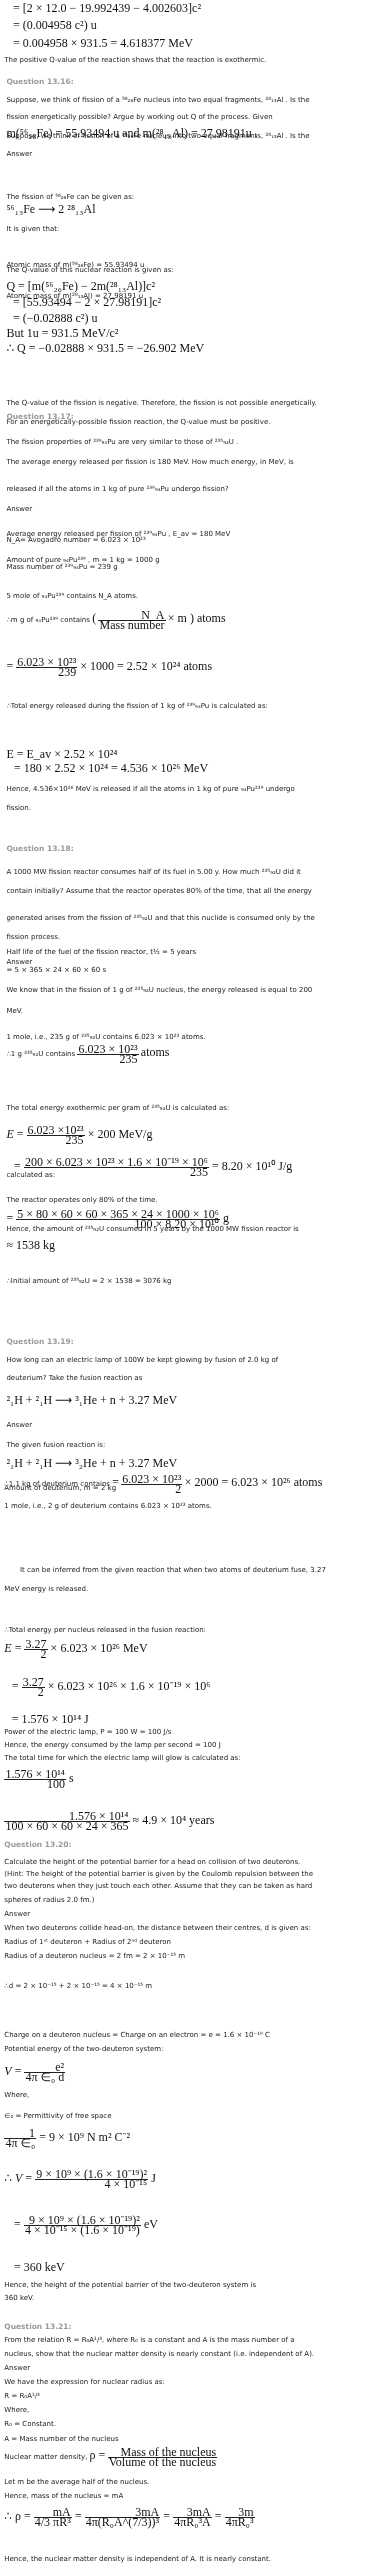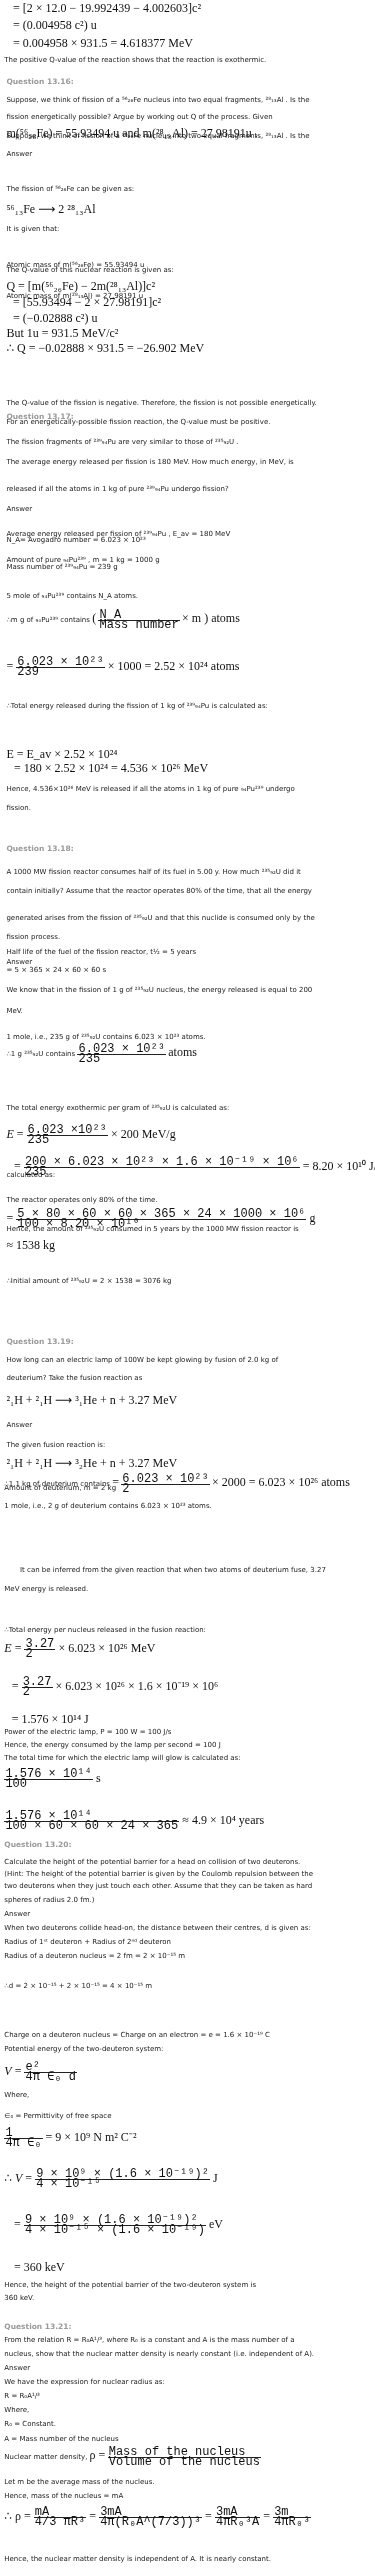--- a/index.html
+++ b/index.html
@@ -2,55 +2,55 @@
 <html style="font-size:8.6px"><head>
 <meta charset="utf-8">
 <style>
   html, body { margin:0; padding:0; background:#ffffff; }
   body { width:375px; height:2576px; position:relative; overflow:hidden;
          font-family:"DejaVu Sans", sans-serif; font-size:7px; color:#1a1a1a; }
   .t { position:absolute; left:6.4px; white-space:nowrap; line-height:8.6px; }
   .m { font-family:"Liberation Serif", serif; font-size:12px; color:#111; }
   .q { position:absolute; left:6.4px; font-family:"DejaVu Sans", sans-serif; font-weight:bold;
        font-size:7.5px; color:#9a9a9a; }
-  .frac { display:inline-block; vertical-align:middle; text-align:left;font-family:Liberation Mono, monospace; }
+  .frac { display:inline-block; vertical-align:middle; text-align:right; }
   .frac .n { display:block; border-bottom:0.5px solid #222; padding:0 1.1px; }
   .frac .d { display:block; padding:0 1.1px; }
   i { font-style:italic; }
 </style>
 </head>
 <body>
 
 <div class="t m" style="top:4.3px;left:13px">= [2 × 12.0 − 19.992439 − 4.002603]c²</div>
 <div class="t m" style="top:21.4px;left:13px">= (0.004958 c²) u</div>
 <div class="t m" style="top:39px;left:13px">= 0.004958 × 931.5 = 4.618377 MeV</div>
 <div class="t" style="top:56px;left:4.3px">The positive Q-value of the reaction shows that the reaction is exothermic.</div>
 
 <div class="q" style="top:77px">Question 13.16:</div>
 <div class="t" style="top:132px" style2="">Suppose, we think of fission of a ⁵⁶₂₆Fe nucleus into two equal fragments, ²⁸₁₃Al . Is the</div>
 <div class="t" style="top:96px">Suppose, we think of fission of a ⁵⁶₂₆Fe nucleus into two equal fragments, ²⁸₁₃Al . Is the</div>
 <div class="t" style="top:113px">fission energetically possible? Argue by working out Q of the process. Given</div>
 <div class="t m" style="top:129px">m(⁵⁶₂₆Fe) = 55.93494 u  and  m(²⁸₁₃Al) = 27.98191u .</div>
 <div class="t" style="top:150px">Answer</div>
-<div class="t" style="top:185px">The fission of ⁵⁶₂₆Fe can be given as:</div>
+<div class="t" style="top:193px">The fission of ⁵⁶₂₆Fe can be given as:</div>
 <div class="t m" style="top:205px">⁵⁶₁₃Fe ⟶ 2 ²⁸₁₃Al</div>
 <div class="t" style="top:225px">It is given that:</div>
 <div class="t" style="top:261px">Atomic mass of m(⁵⁶₂₆Fe) = 55.93494 u</div>
 <div class="t" style="top:292px">Atomic mass of m(²⁸₁₃Al) = 27.98191 u</div>
 <div class="t" style="top:266px">The Q-value of this nuclear reaction is given as:</div>
 <div class="t m" style="top:282px">Q = [m(⁵⁶₂₆Fe) − 2m(²⁸₁₃Al)]c²</div>
 <div class="t m" style="top:298px;left:13px">= [55.93494 − 2 × 27.98191]c²</div>
 <div class="t m" style="top:314px;left:13px">= (−0.02888 c²) u</div>
 <div class="t m" style="top:329px">But 1u = 931.5 MeV/c²</div>
 <div class="t m" style="top:344px">∴ Q = −0.02888 × 931.5 = −26.902 MeV</div>
 <div class="t" style="top:399px">The Q-value of the fission is negative. Therefore, the fission is not possible energetically.</div>
 <div class="t" style="top:418px">For an energetically-possible fission reaction, the Q-value must be positive.</div>
 
 <div class="q" style="top:412px">Question 13.17:</div>
-<div class="t" style="top:438px">The fission fragments of ²³⁹₉₄Pu are very similar to those of ²³⁵₉₂U .</div>
+<div class="t" style="top:438px">The fission properties of ²³⁹₉₄Pu are very similar to those of ²³⁵₉₂U .</div>
 <div class="t" style="top:458px">The average energy released per fission is 180 MeV. How much energy, in MeV, is</div>
 <div class="t" style="top:485px">released if all the atoms in 1 kg of pure ²³⁹₉₄Pu undergo fission?</div>
 <div class="t" style="top:505px">Answer</div>
 <div class="t" style="top:530px">Average energy released per fission of ²³⁹₉₄Pu ,  E_av = 180 MeV</div>
 <div class="t" style="top:556px">Amount of pure ₉₄Pu²³⁹ , m = 1 kg = 1000 g</div>
 <div class="t" style="top:536px">N_A= Avogadro number = 6.023 × 10²³</div>
 <div class="t" style="top:563px">Mass number of ²³⁹₉₄Pu = 239 g</div>
 <div class="t" style="top:592px">5 mole of ₉₄Pu²³⁹ contains N_A atoms.</div>
 <div class="t" style="top:611px">
   <span>∴m g of ₉₄Pu²³⁹ contains</span>
@@ -182,21 +182,21 @@
 <div class="t" style="top:2378px;left:4.3px">We have the expression for nuclear radius as:</div>
 <div class="t" style="top:2392px;left:4.3px">R = R₀A¹/³</div>
 <div class="t" style="top:2406px;left:4.3px">Where,</div>
 <div class="t" style="top:2420px;left:4.3px">R₀ = Constant.</div>
 <div class="t" style="top:2435px;left:4.3px">A = Mass number of the nucleus</div>
 <div class="t" style="top:2448px;left:4.3px">
   <span>Nuclear matter density,</span>
   <span class="m">ρ =</span>
   <span class="frac m"><span class="n">Mass of the nucleus</span><span class="d">Volume of the nucleus</span></span>
 </div>
-<div class="t" style="top:2478px;left:4.3px">Let m be the average mass of the nucleus.</div>
+<div class="t" style="top:2478px;left:4.3px">Let m be the average half of the nucleus.</div>
 <div class="t" style="top:2492px;left:4.3px">Hence, mass of the nucleus = mA</div>
 <div class="t m" style="top:2508px;left:4.3px">∴ ρ =
   <span class="frac"><span class="n">mA</span><span class="d">4/3 πR³</span></span> =
   <span class="frac"><span class="n">3mA</span><span class="d">4π(R₀A^(7/3))³</span></span> =
   <span class="frac"><span class="n">3mA</span><span class="d">4πR₀³A</span></span> =
   <span class="frac"><span class="n">3m</span><span class="d">4πR₀³</span></span>
 </div>
 <div class="t" style="top:2555px;left:4.3px">Hence, the nuclear matter density is independent of A. It is nearly constant.</div>
 
 

